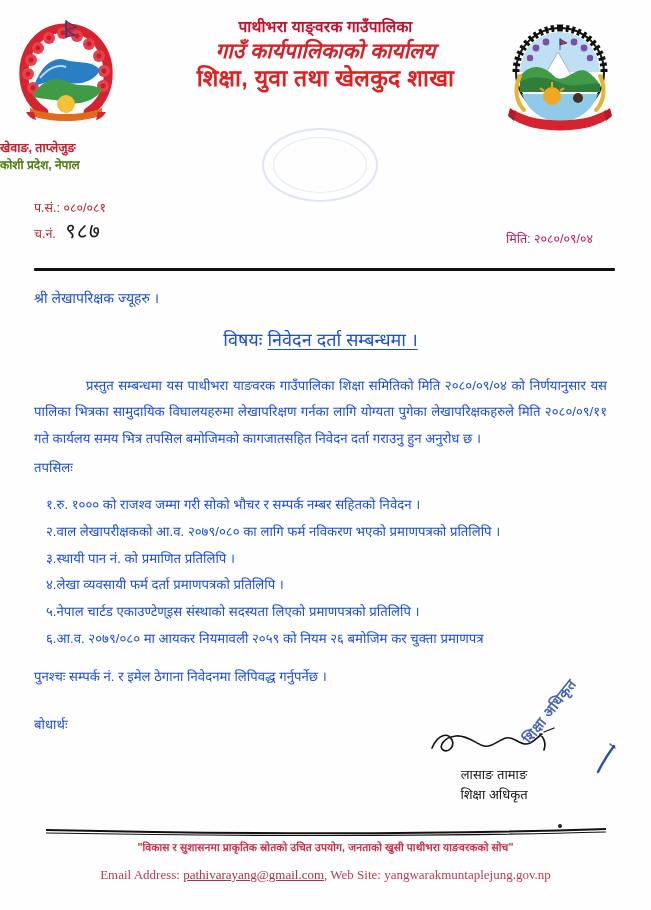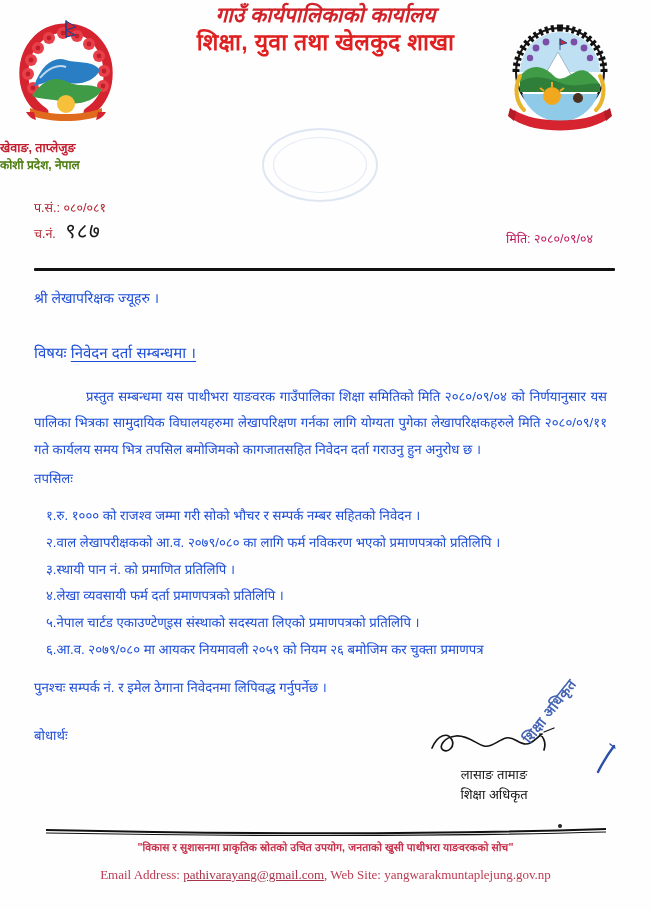--- a/index.html
+++ b/index.html
@@ -165,23 +165,23 @@
   .doc-body {
     padding: 0 44px 0 34px;
     color: #1d4ed8;
     font-size: 13.2px;
   }
   .recipient {
     margin-top: 17px;
     font-size: 14px;
   }
   .subject {
-    text-align: left;
-    margin-top: 35px;
-    font-size: 15px;
+    text-align: center;
+    margin-top: 20px;
+    font-size: 18px;
   }
   .subject .subj-label { }
   .subject .subj-value {
     text-decoration: underline;
     text-underline-offset: 2.5px;
   }
   .para {
     margin-top: 22px;
     text-align: justify;
     text-justify: inter-word;
@@ -407,20 +407,21 @@
         <path d="M18 62 C12 74 14 88 22 96" fill="none" stroke="#e8b42c" stroke-width="4" stroke-linecap="round"></path>
         <path d="M98 62 C104 74 102 88 94 96" fill="none" stroke="#e8b42c" stroke-width="4" stroke-linecap="round"></path>
 
         <path d="M12 96 C34 110 82 110 104 96 L104 106 C82 120 34 120 12 106 Z" fill="#d5242f"></path>
         <path d="M8 94 L14 98 L12 107 L6 102 Z" fill="#b31b26"></path>
         <path d="M108 94 L102 98 L104 107 L110 102 Z" fill="#b31b26"></path>
       </svg>
     </div>
 
     <div class="head-text">
+      <div class="org-line1">पाथीभरा याङ्वरक गाउँपालिका</div>
       <div class="org-line2">गाउँ कार्यपालिकाको कार्यालय</div>
       <div class="org-line3">शिक्षा, युवा तथा खेलकुद शाखा</div>
     </div>
 
     <div class="round-stamp"></div>
 
     <div class="addr-wrap">
       <div class="addr-line1">खेवाङ, ताप्लेजुङ</div>
       <div class="addr-line2">कोशी प्रदेश, नेपाल</div>
     </div>

